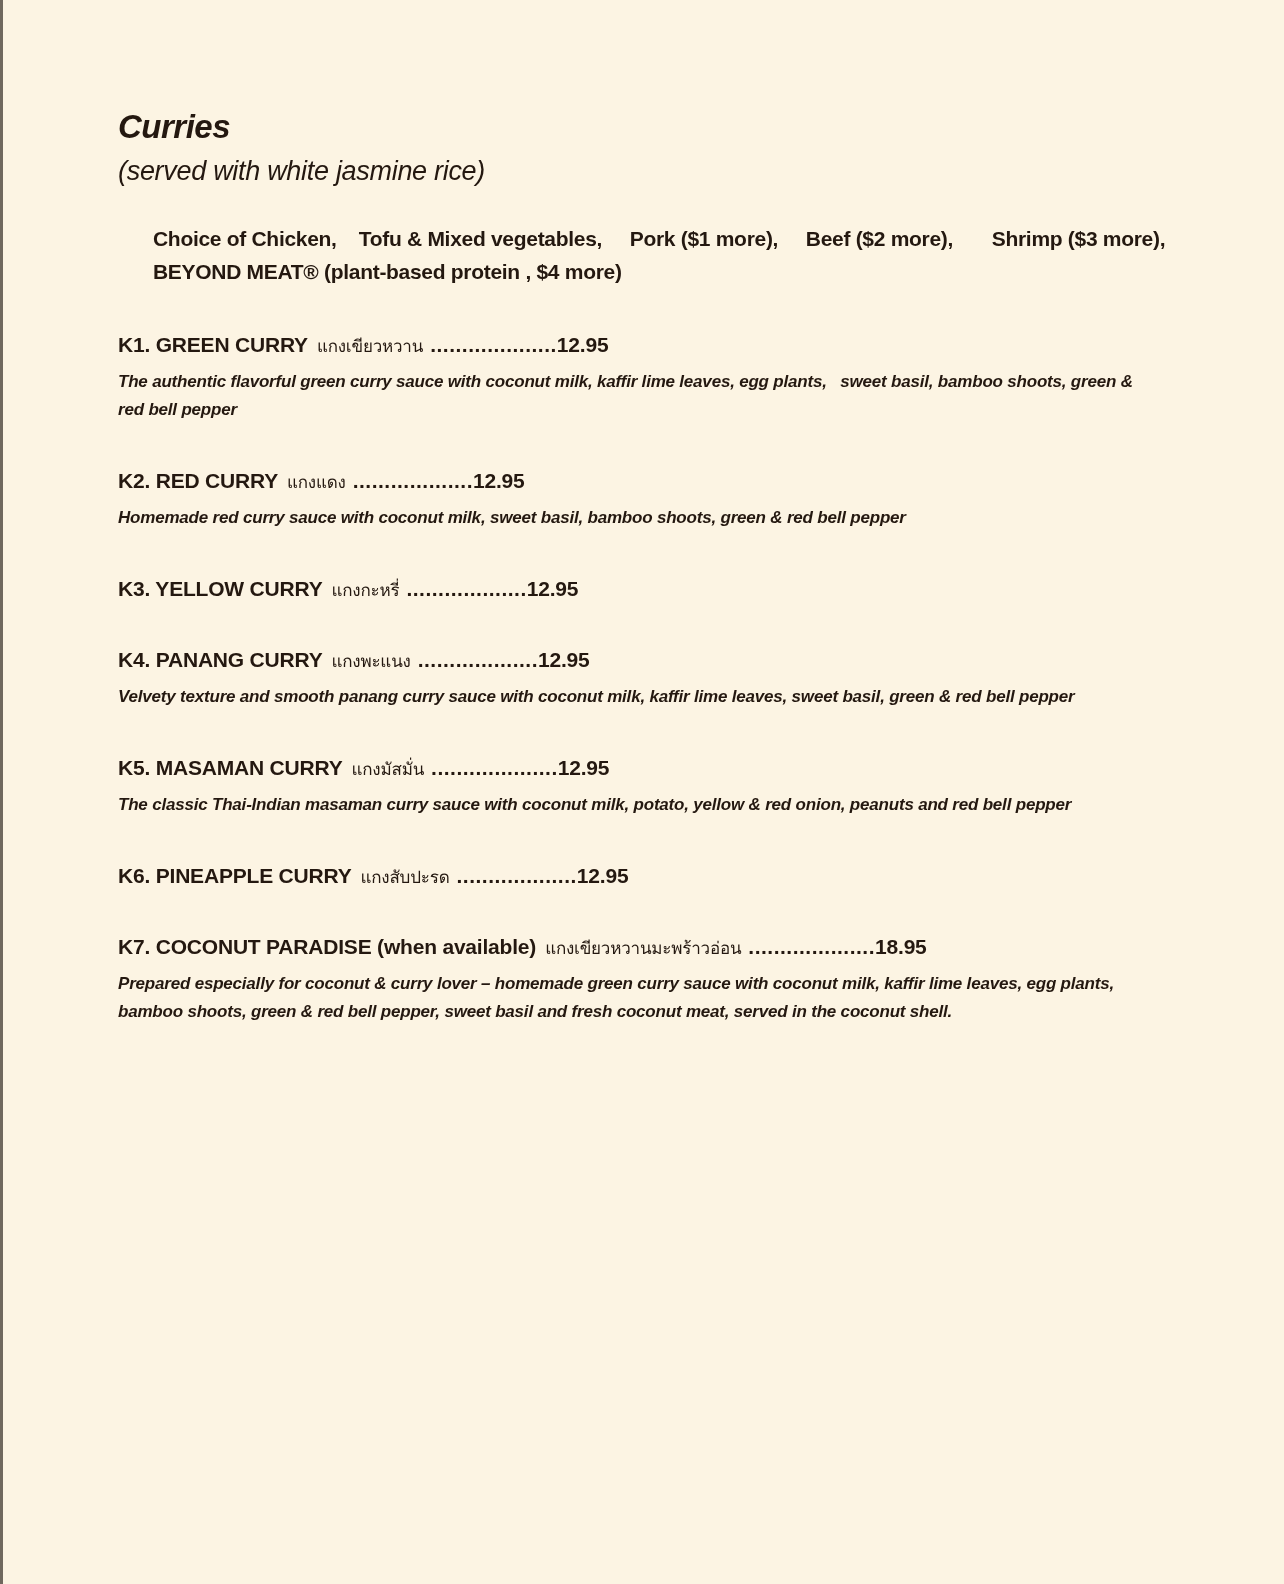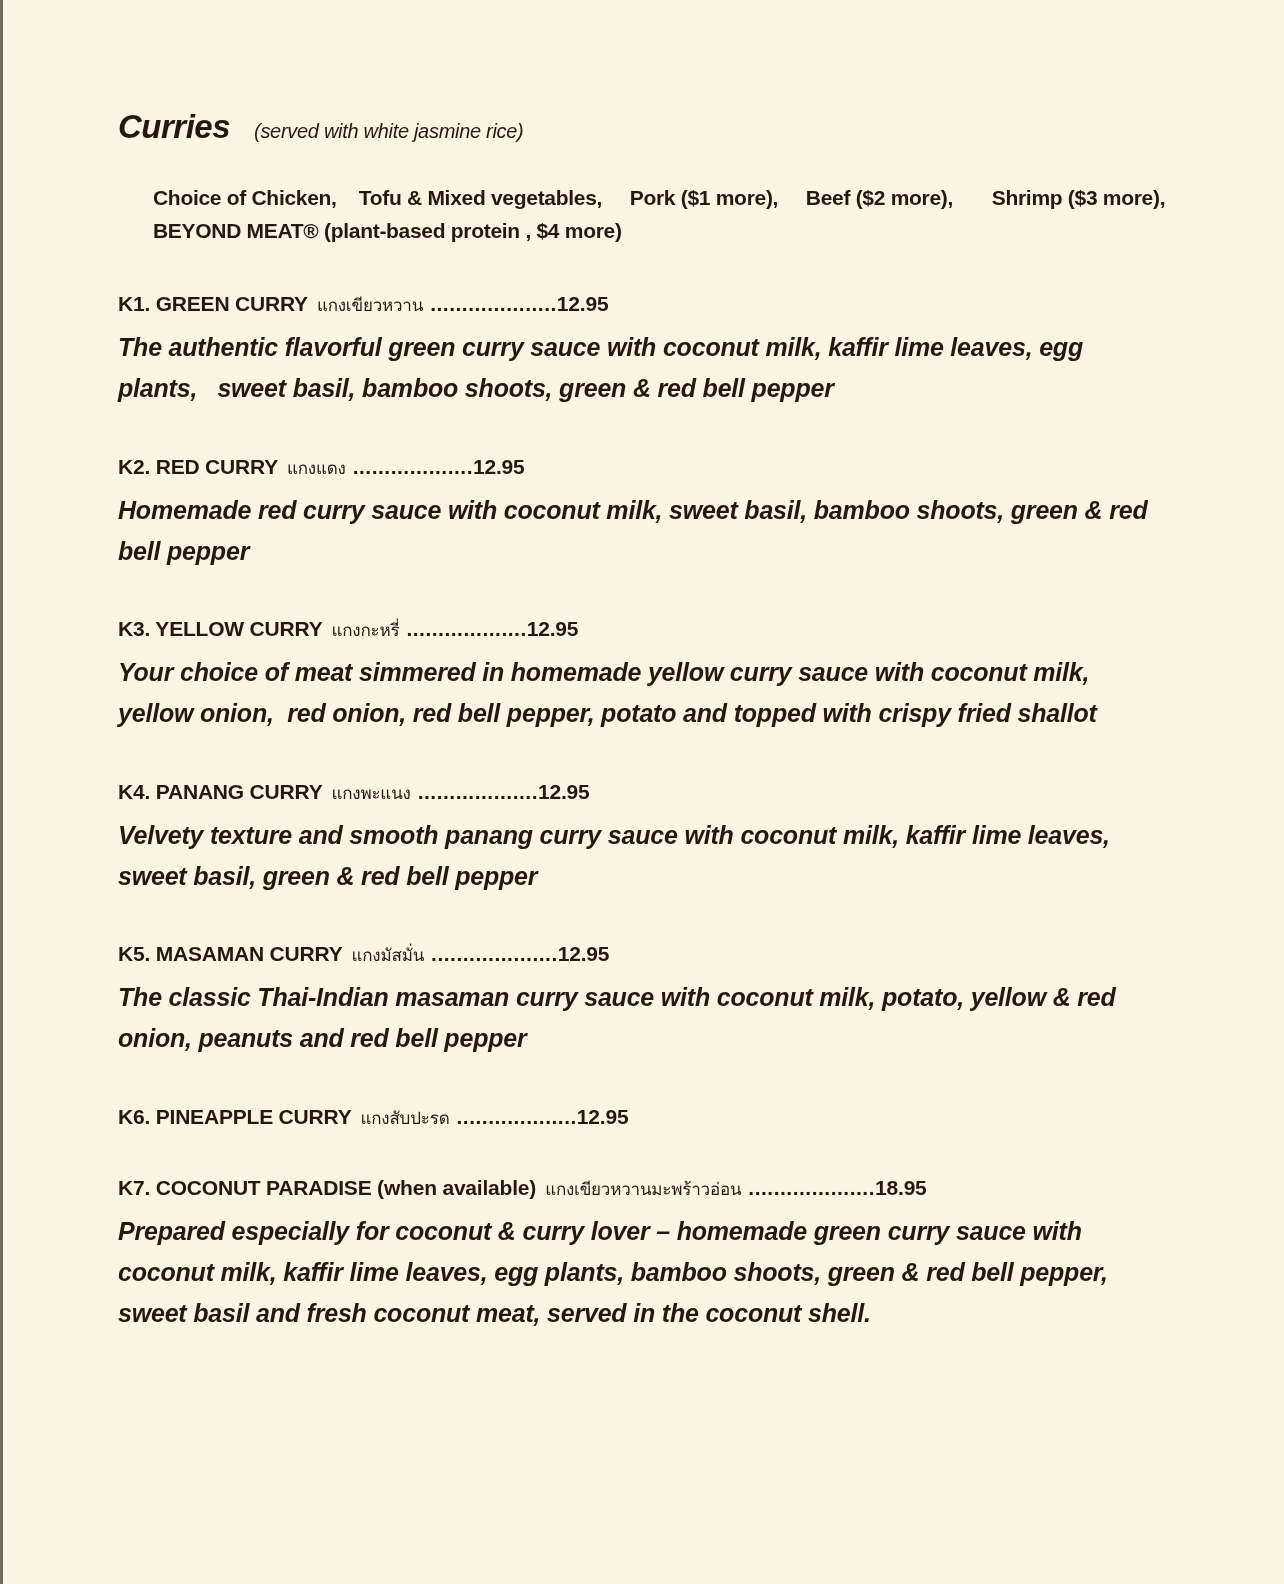--- a/index.html
+++ b/index.html
@@ -11,31 +11,32 @@
     background: #fcf4e3;
     border-left: 3px solid #6f685e;
     padding: 108px 112px 0 115px;
     font-family: "Liberation Sans", sans-serif;
     color: #241810;
     overflow: hidden;
   }
   .title-line {
     display: flex;
     align-items: baseline;
-    gap: 24px;
+    gap: 10px;
     white-space: nowrap;
+    flex-direction: column;
   }
   .menu-title {
     font-size: 33px;
     font-weight: bold;
     font-style: italic;
     letter-spacing: -0.5px;
   }
   .menu-subtitle {
-    font-size: 20px;
+    font-size: 27px;
     font-style: italic;
     font-weight: normal;
     letter-spacing: -0.3px;
   }
   .choices {
     margin-top: 36px;
     font-size: 21px;
     font-weight: bold;
     line-height: 1.55;
     letter-spacing: -0.3px;
@@ -54,21 +55,21 @@
     margin-left: 9px;
   }
   .item-dots {
     font-weight: bold;
     margin-left: 7px;
     letter-spacing: 0.5px;
   }
   .item-price { font-weight: bold; }
   .item-desc {
     margin: 9px 12px 0 0;
-    font-size: 25px;
+    font-size: 17px;
     font-weight: bold;
     font-style: italic;
     line-height: 1.65;
     letter-spacing: -0.2px;
     white-space: pre-wrap;
     max-width: 1050px;
   }
 </style>
 </head>
 <body>
@@ -93,21 +94,20 @@
     <div class="item-header">
       <span class="item-title">K2. RED CURRY</span><span class="item-thai">แกงแดง</span><span class="item-dots">...................</span><span class="item-price">12.95</span>
     </div>
     <p class="item-desc">Homemade red curry sauce with coconut milk, sweet basil, bamboo shoots, green &amp; red bell pepper</p>
   </div>
 
   <div class="item">
     <div class="item-header">
       <span class="item-title">K3. YELLOW CURRY</span><span class="item-thai">แกงกะหรี่</span><span class="item-dots">...................</span><span class="item-price">12.95</span>
     </div>
-    <p class="item-desc">Your choice of meat simmered in homemade yellow curry sauce with coconut milk, yellow onion,  red onion, red bell pepper, potato and topped with crispy fried shallot</p>
   </div>
 
   <div class="item">
     <div class="item-header">
       <span class="item-title">K4. PANANG CURRY</span><span class="item-thai">แกงพะแนง</span><span class="item-dots">...................</span><span class="item-price">12.95</span>
     </div>
     <p class="item-desc">Velvety texture and smooth panang curry sauce with coconut milk, kaffir lime leaves, sweet basil, green &amp; red bell pepper</p>
   </div>
 
   <div class="item">

